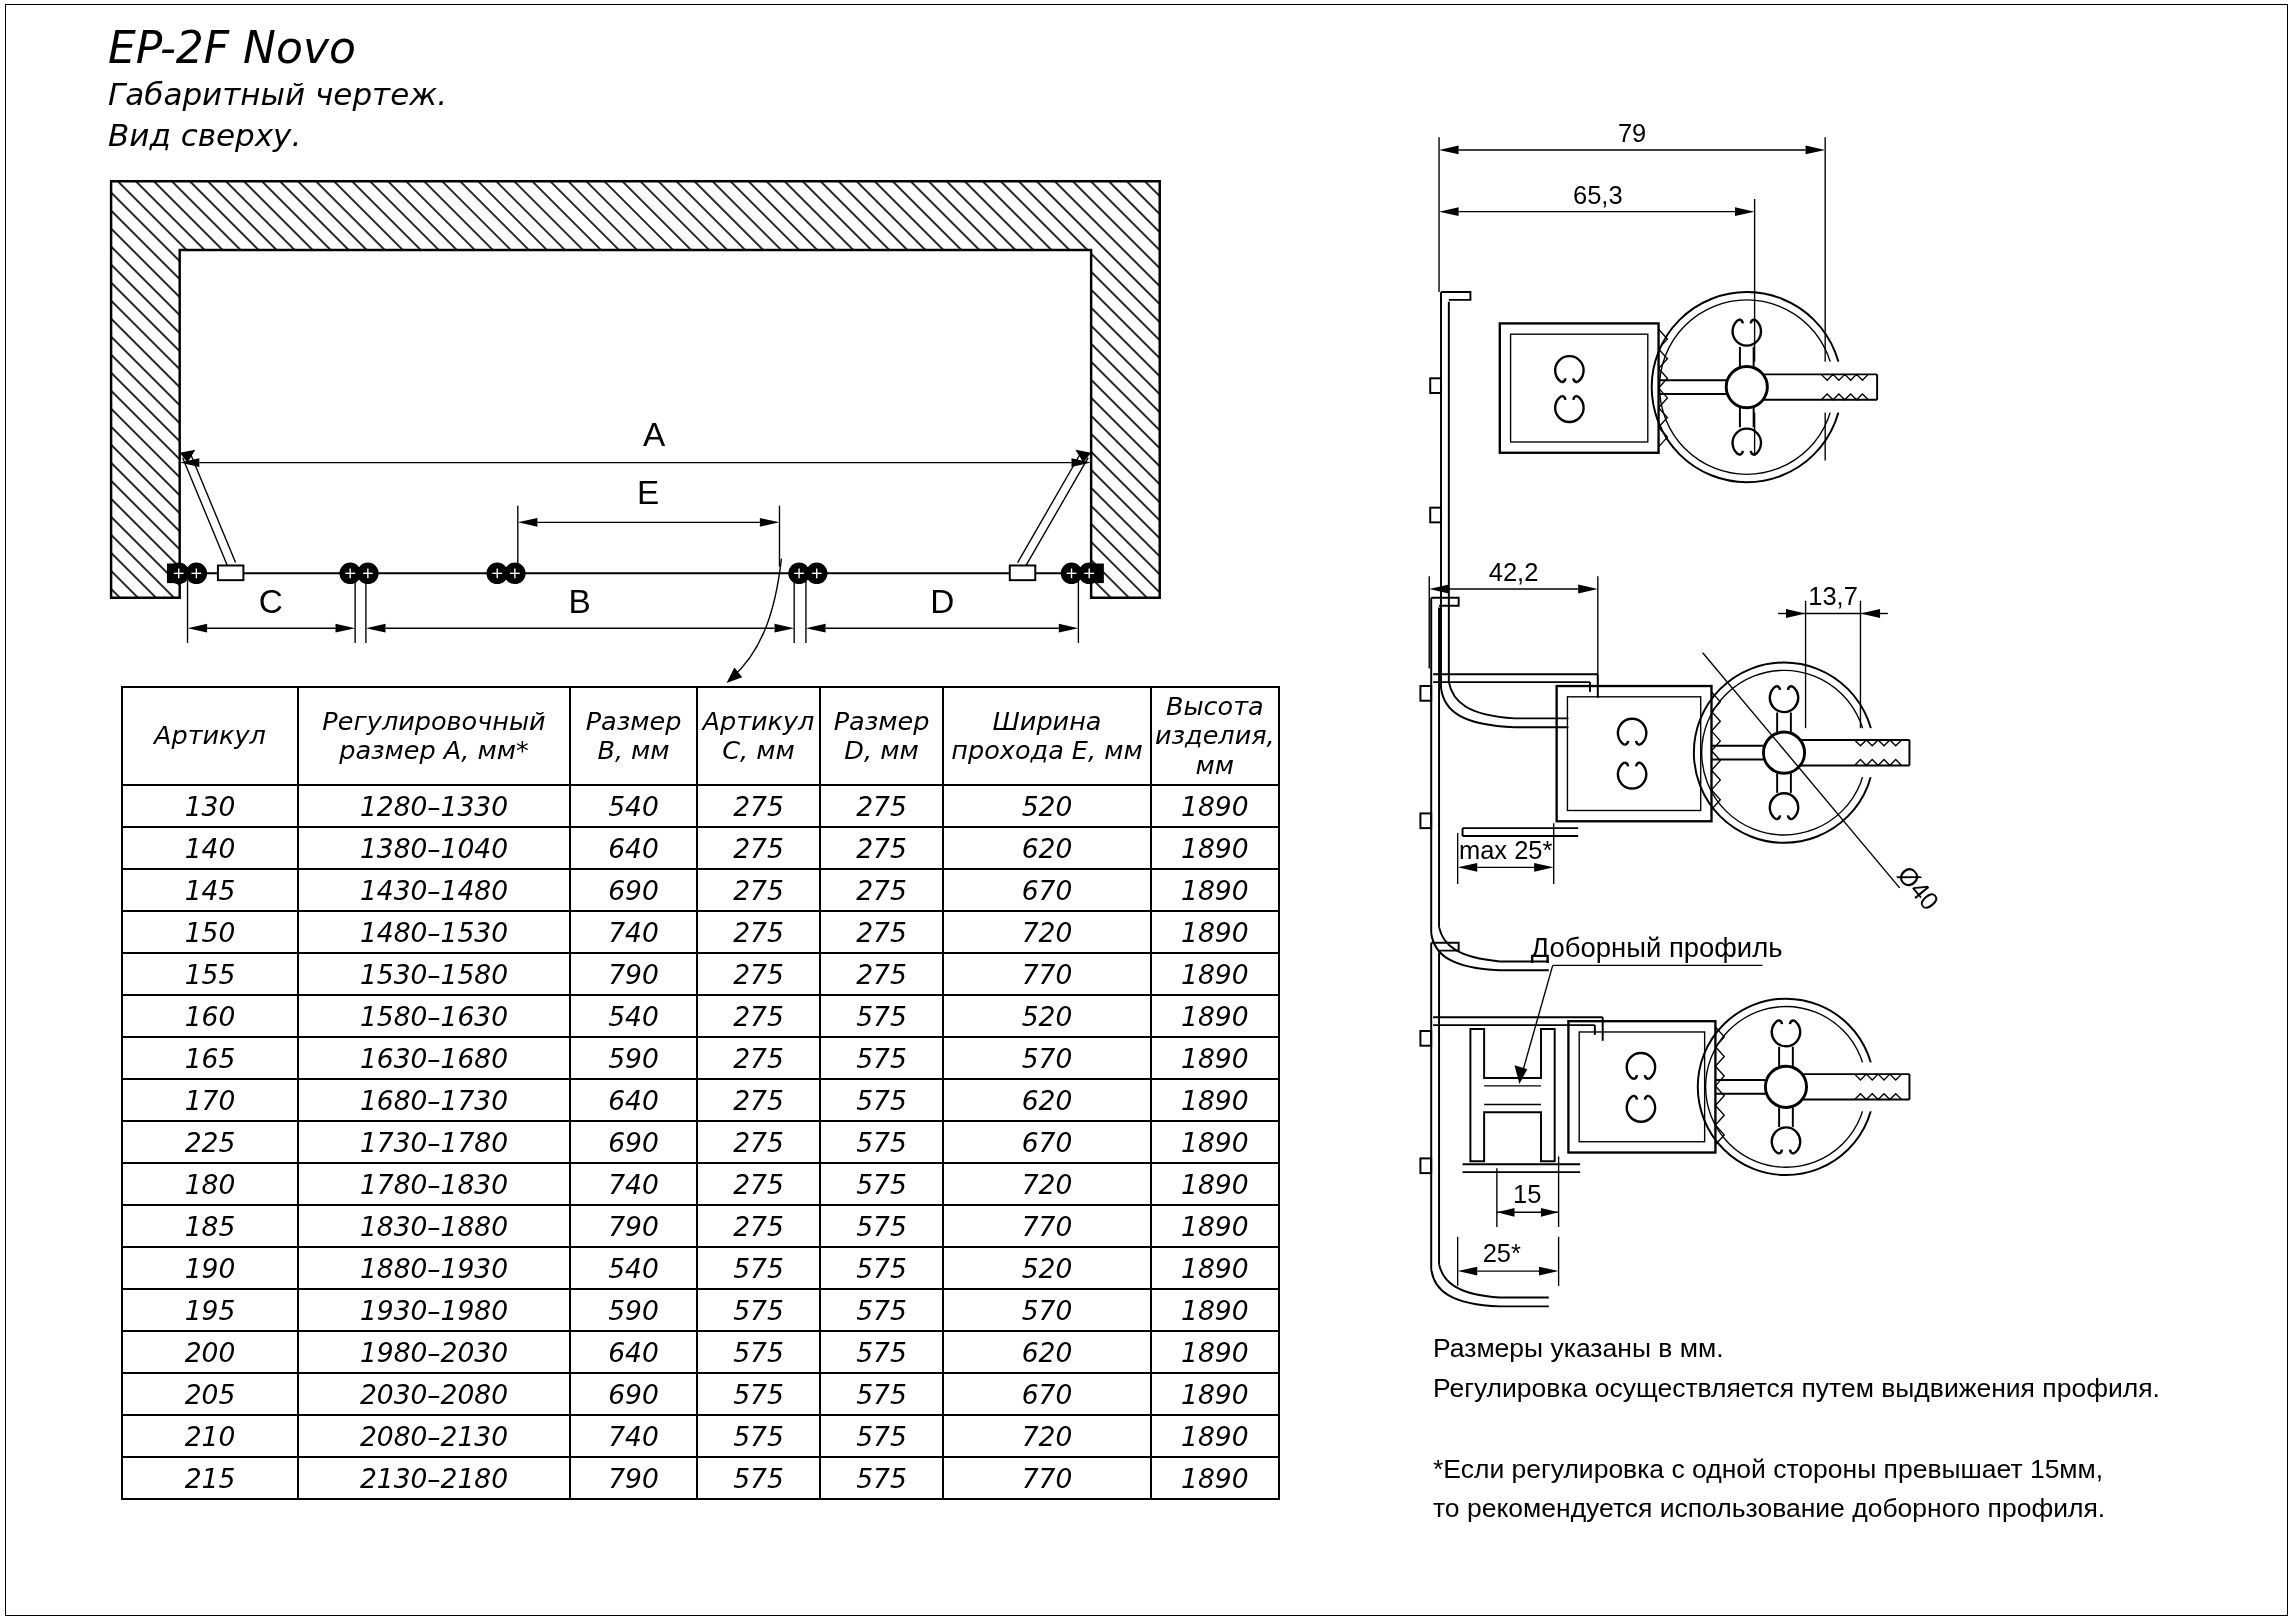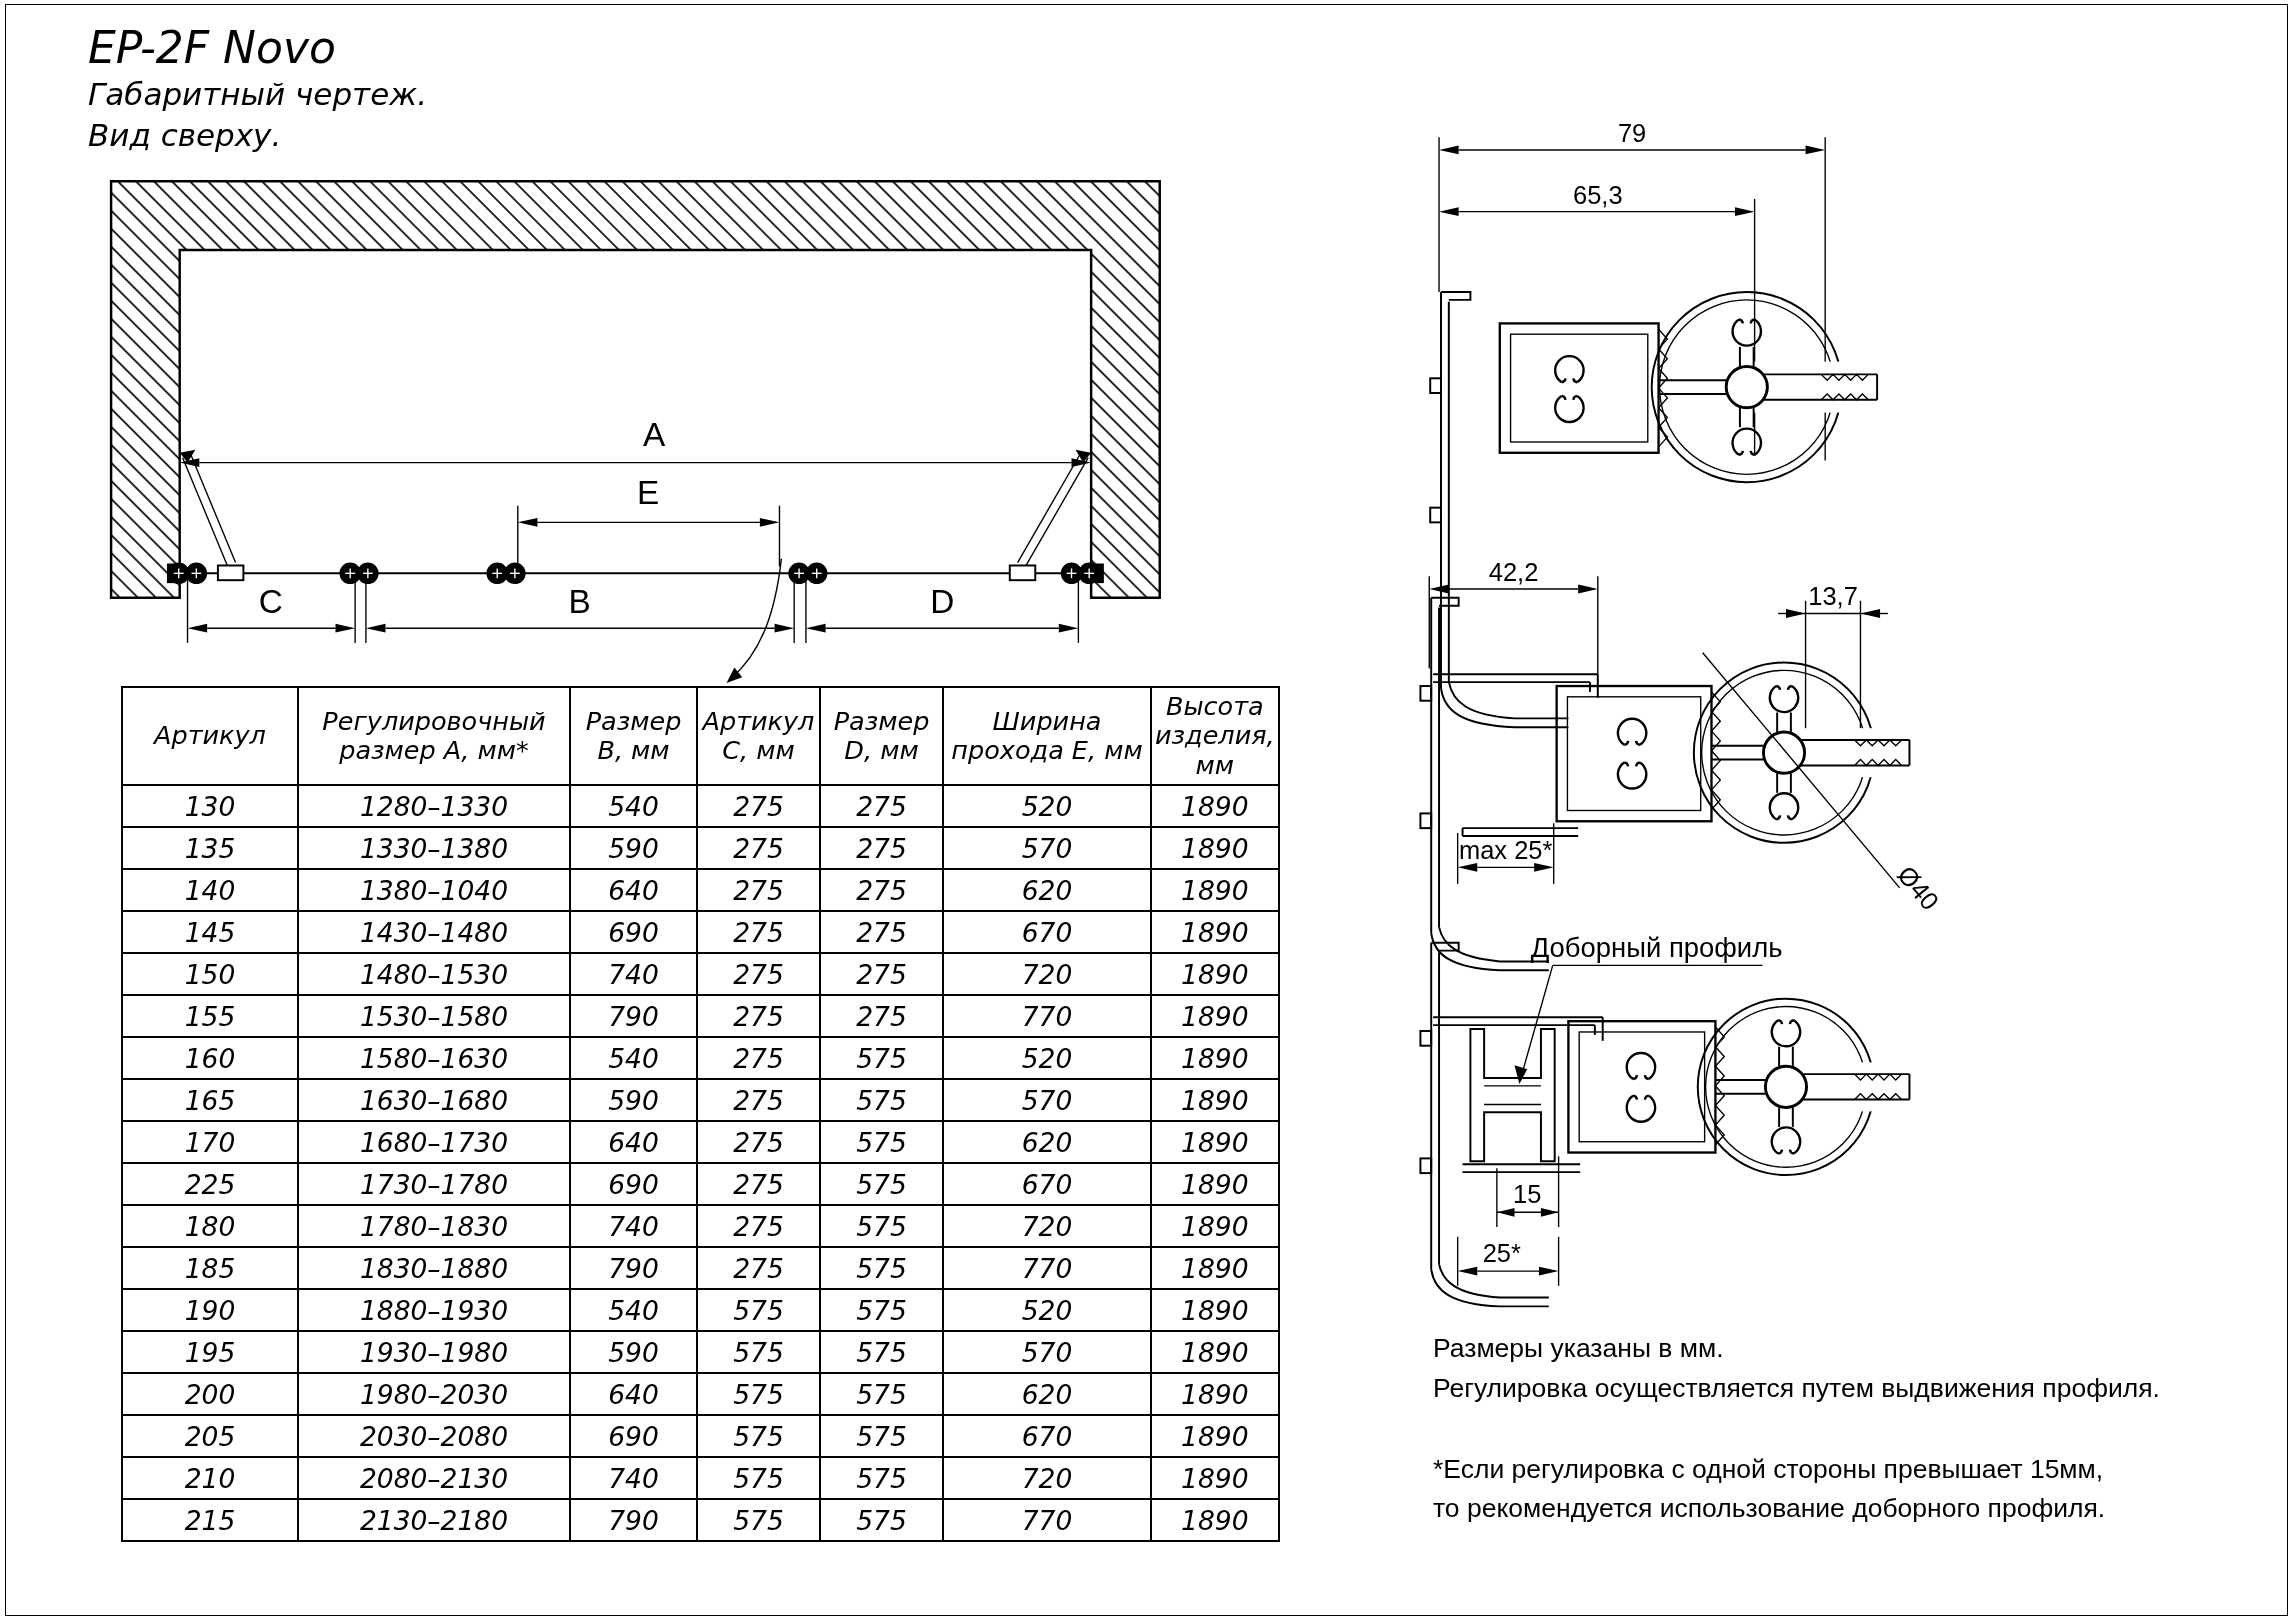--- a/index.html
+++ b/index.html
@@ -1,19 +1,19 @@
 <!DOCTYPE html>
 <html><head>
 <meta charset="utf-8">
 <style>
   html,body{margin:0;padding:0;background:#fff;}
   .page{position:relative;width:2293px;height:1620px;background:#fff;overflow:hidden;
         font-family:"Liberation Sans",sans-serif;color:#000;}
   .frame{position:absolute;left:4.9px;top:3.9px;right:4.9px;bottom:3.9px;border:1px solid #000;}
-  .titleblock{position:absolute;left:88px;top:21.6px;font-family:"DejaVu Sans",sans-serif;font-style:italic;}
+  .titleblock{position:absolute;left:108px;top:21.6px;font-family:"DejaVu Sans",sans-serif;font-style:italic;}
   .title-main{font-size:44px;line-height:1.2;}
   .title-sub{font-size:31px;line-height:1.32;}
   svg.linework{position:absolute;left:0;top:0;}
   .ln{stroke:#000;fill:none;stroke-width:2;}
   .ln2{stroke:#000;fill:none;stroke-width:2.4;}
   .thin{stroke:#000;fill:none;stroke-width:1.4;}
   .arr{fill:#000;stroke:none;}
   .whitebox{fill:#fff;stroke:none;}
   .dimtxt{font:26px "Liberation Sans",sans-serif;fill:#000;text-anchor:middle;}
   .lbl{font:34px "Liberation Sans",sans-serif;fill:#000;text-anchor:middle;}
@@ -357,29 +357,20 @@
         <tr>
           <td>130</td>
           <td>1280–1330</td>
           <td>540</td>
           <td>275</td>
           <td>275</td>
           <td>520</td>
           <td>1890</td>
         </tr>
 
-        <tr>
-          <td>135</td>
-          <td>1330–1380</td>
-          <td>590</td>
-          <td>275</td>
-          <td>275</td>
-          <td>570</td>
-          <td>1890</td>
-        </tr>
 
         <tr>
           <td>140</td>
           <td>1380–1040</td>
           <td>640</td>
           <td>275</td>
           <td>275</td>
           <td>620</td>
           <td>1890</td>
         </tr>

